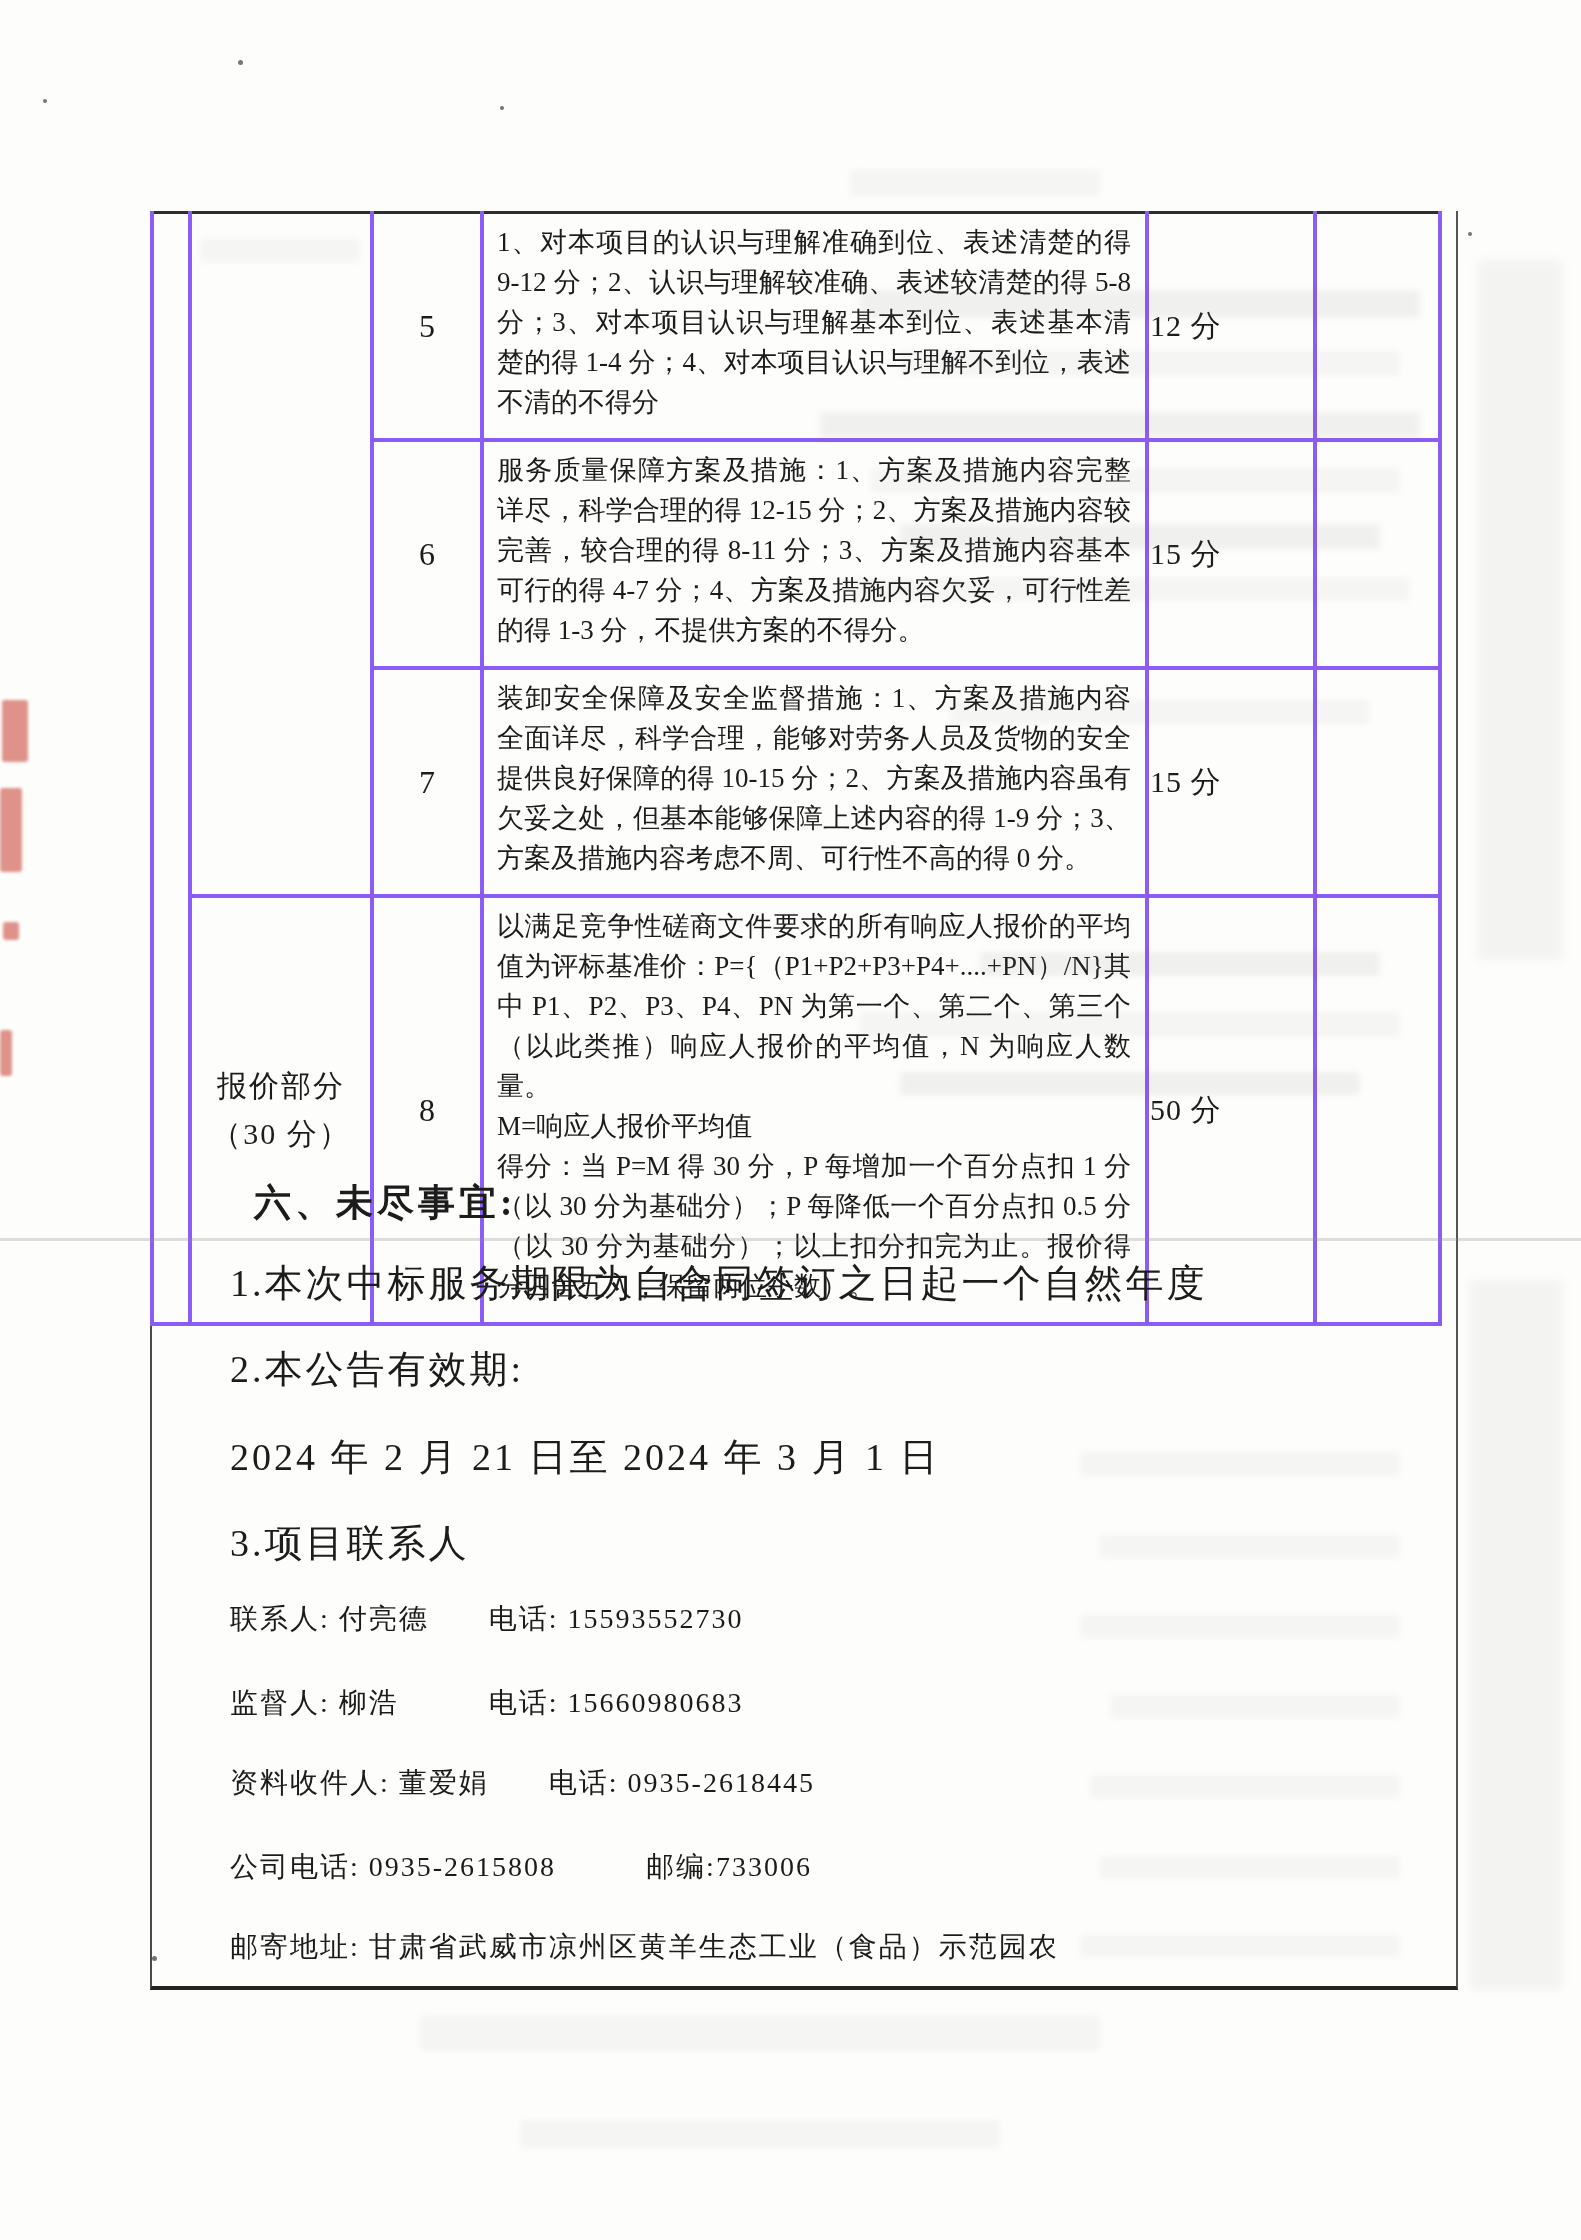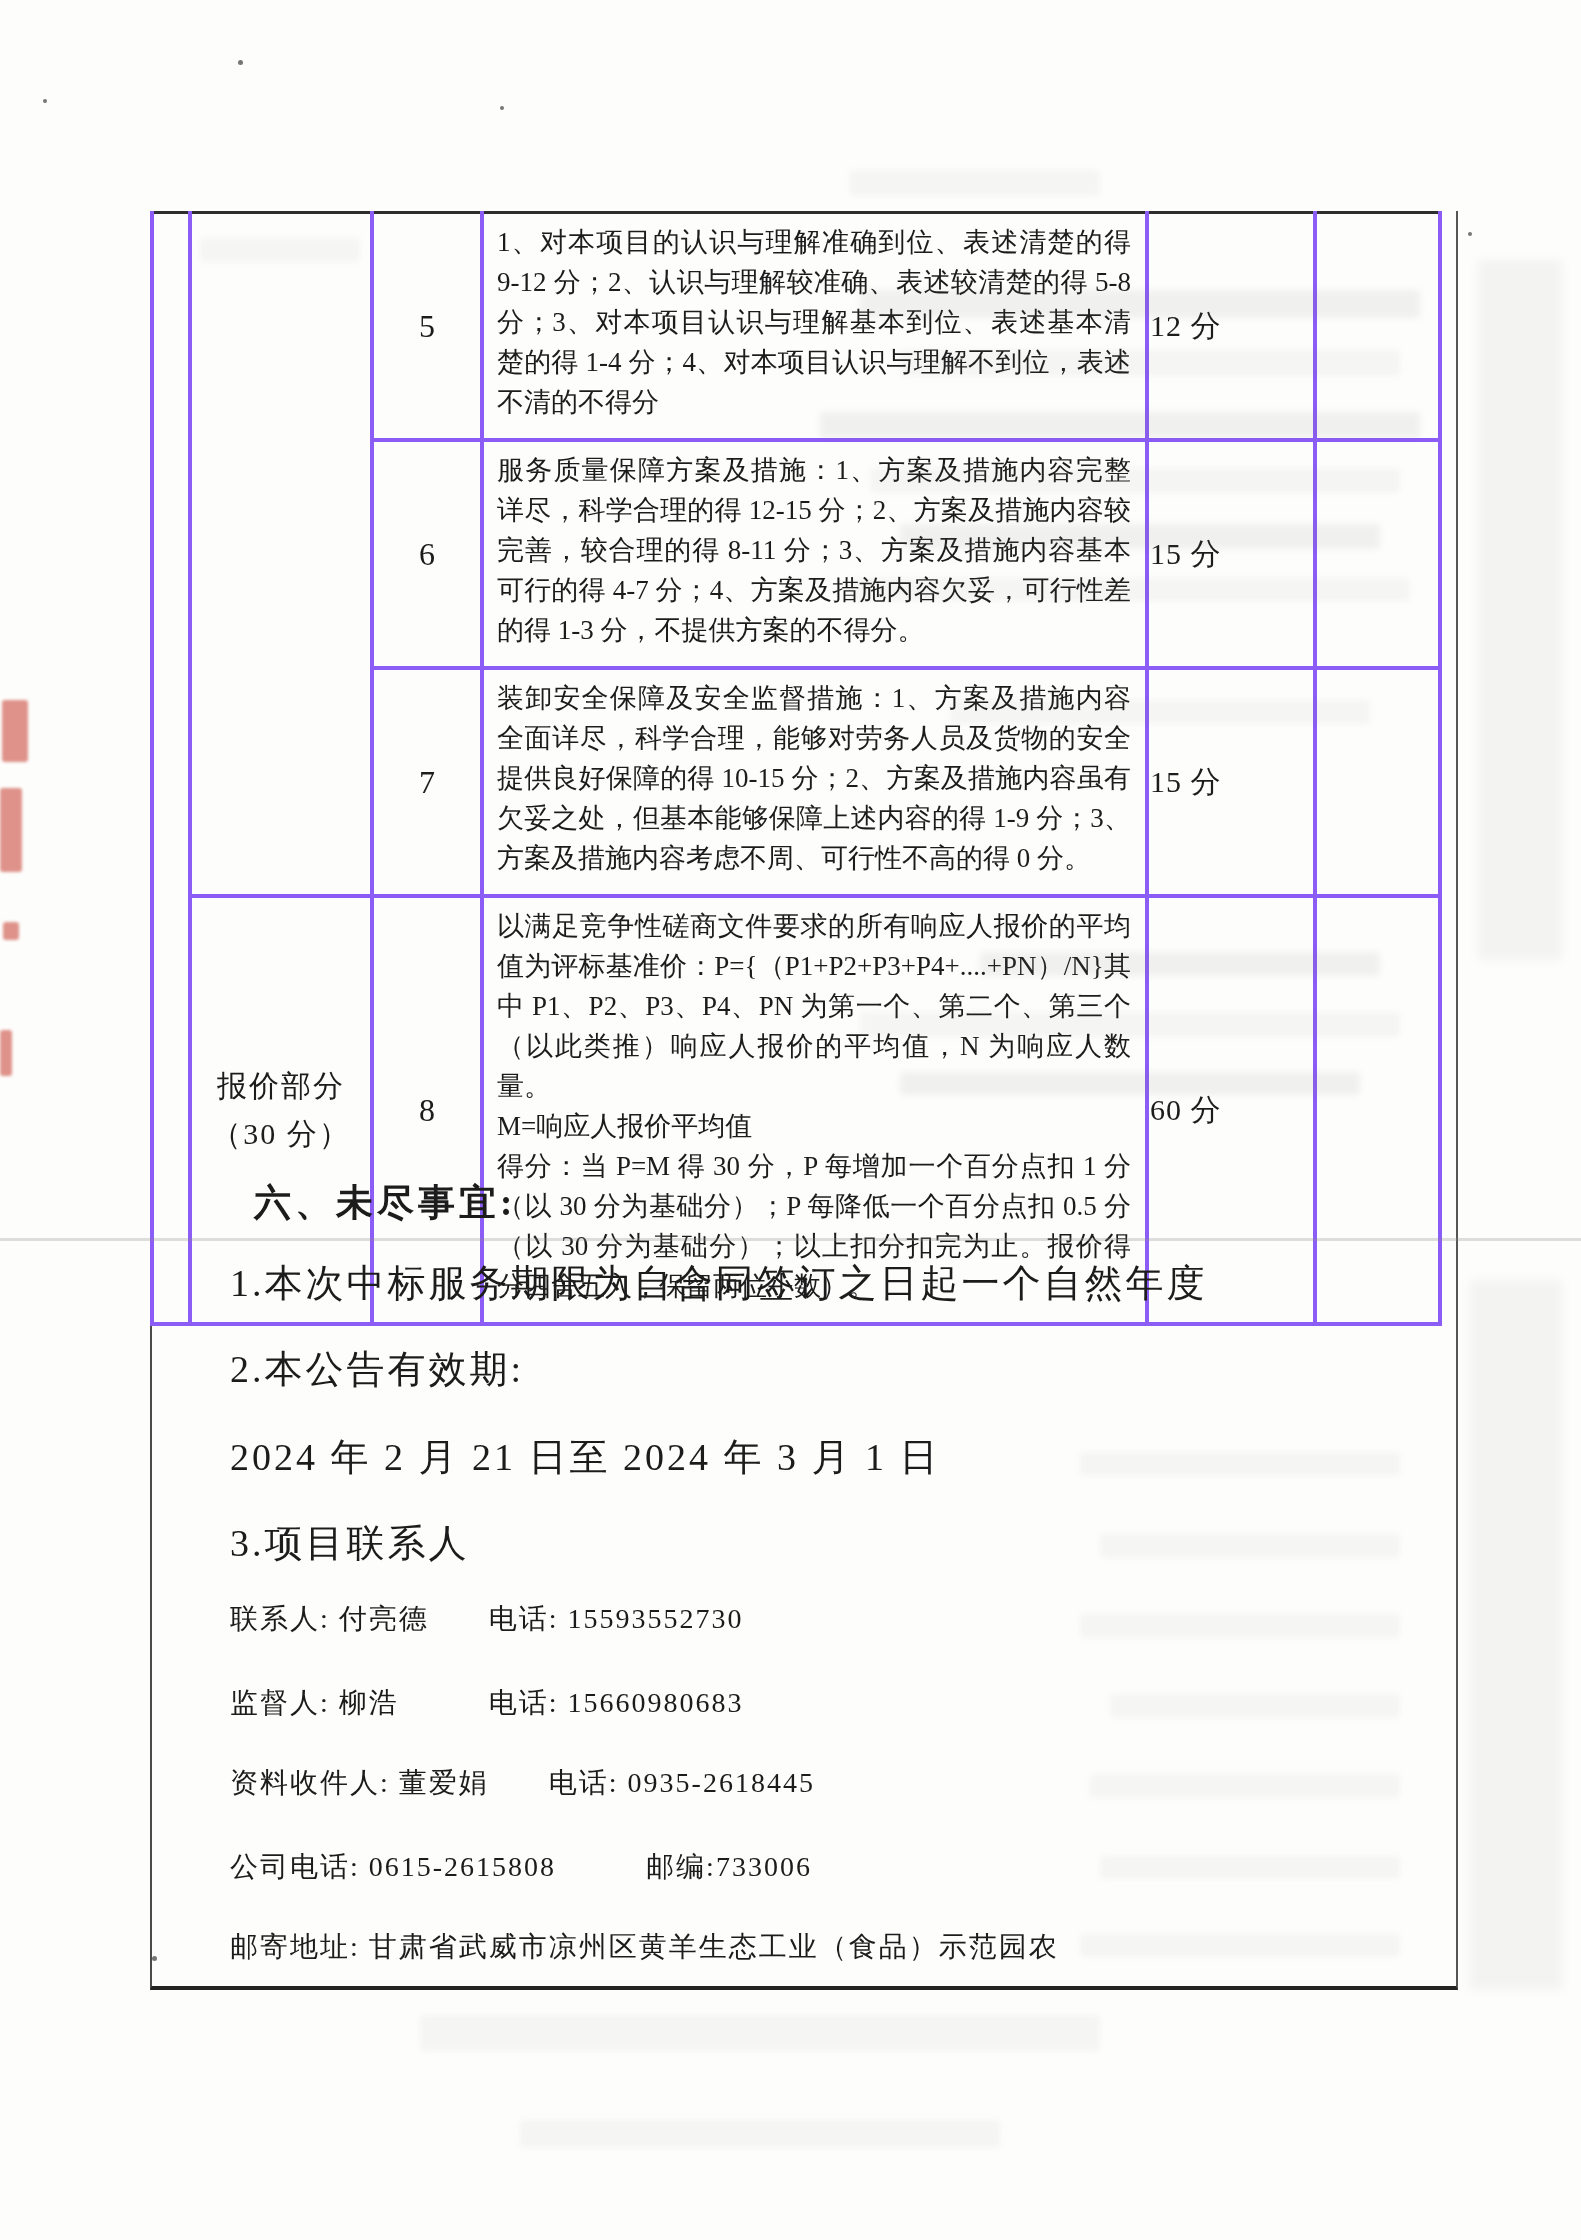--- a/index.html
+++ b/index.html
@@ -97,35 +97,35 @@
       <td class="c-score">15 分</td>
       <td class="c-blank"></td>
     </tr>
     <tr style="height:334px">
       <td class="c-cat">报价部分
 （30 分）</td>
       <td class="c-num">8</td>
       <td class="c-desc">以满足竞争性磋商文件要求的所有响应人报价的平均值为评标基准价：P={（P1+P2+P3+P4+....+PN）/N}其中 P1、P2、P3、P4、PN 为第一个、第二个、第三个（以此类推）响应人报价的平均值，N 为响应人数量。
 M=响应人报价平均值
 得分：当 P=M 得 30 分，P 每增加一个百分点扣 1 分（以 30 分为基础分）；P 每降低一个百分点扣 0.5 分（以 30 分为基础分）；以上扣分扣完为止。报价得分四舍五入，保留两位小数）。</td>
-      <td class="c-score">60 分</td>
+      <td class="c-score">50 分</td>
       <td class="c-blank"></td>
     </tr>
   </tbody>
     </table>
 
   <div class="sec sec-heading">六、未尽事宜:</div>
   <div class="sec sec-item" style="top:1258px">1.本次中标服务期限为自合同签订之日起一个自然年度</div>
   <div class="sec sec-item" style="top:1344px">2.本公告有效期:</div>
   <div class="sec sec-item" style="top:1432px">2024 年 2 月 21 日至 2024 年 3 月 1 日</div>
   <div class="sec sec-item" style="top:1518px">3.项目联系人</div>
   <div class="sec sec-contact" style="top:1600px">联系人: 付亮德　　电话: 15593552730</div>
   <div class="sec sec-contact" style="top:1684px">监督人: 柳浩　　　电话: 15660980683</div>
   <div class="sec sec-contact" style="top:1764px">资料收件人: 董爱娟　　电话: 0935-2618445</div>
-  <div class="sec sec-contact" style="top:1848px">公司电话: 0615-2615808　　　邮编:733006</div>
+  <div class="sec sec-contact" style="top:1848px">公司电话: 0935-2615808　　　邮编:733006</div>
   <div class="sec sec-contact" style="top:1928px">邮寄地址: 甘肃省武威市凉州区黄羊生态工业（食品）示范园农</div>
 
   <div>
     <div class="art scanline" style="left:0;top:1238px;width:1581px;height:3px"></div>
 
     <div class="art smudge light" style="left:850px;top:170px;width:250px;height:26px"></div>
     <div class="art smudge light" style="left:200px;top:238px;width:160px;height:24px"></div>
     <div class="art smudge" style="left:860px;top:290px;width:560px;height:28px"></div>
     <div class="art smudge light" style="left:900px;top:350px;width:500px;height:26px"></div>
     <div class="art smudge" style="left:820px;top:412px;width:600px;height:26px"></div>

